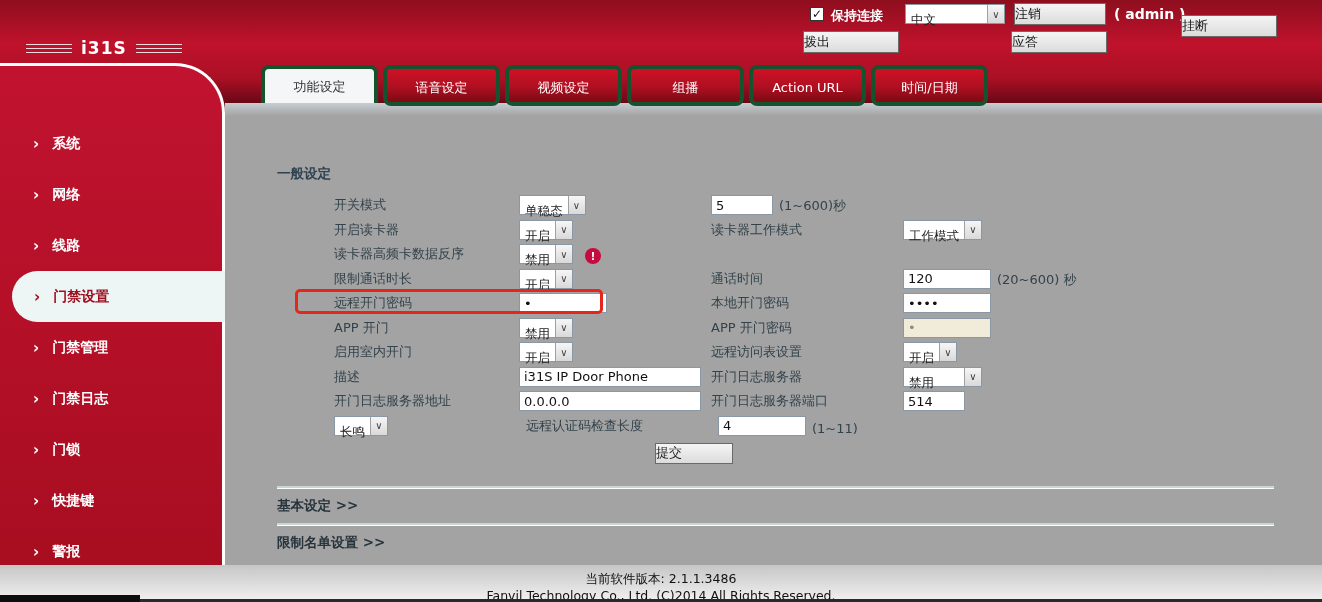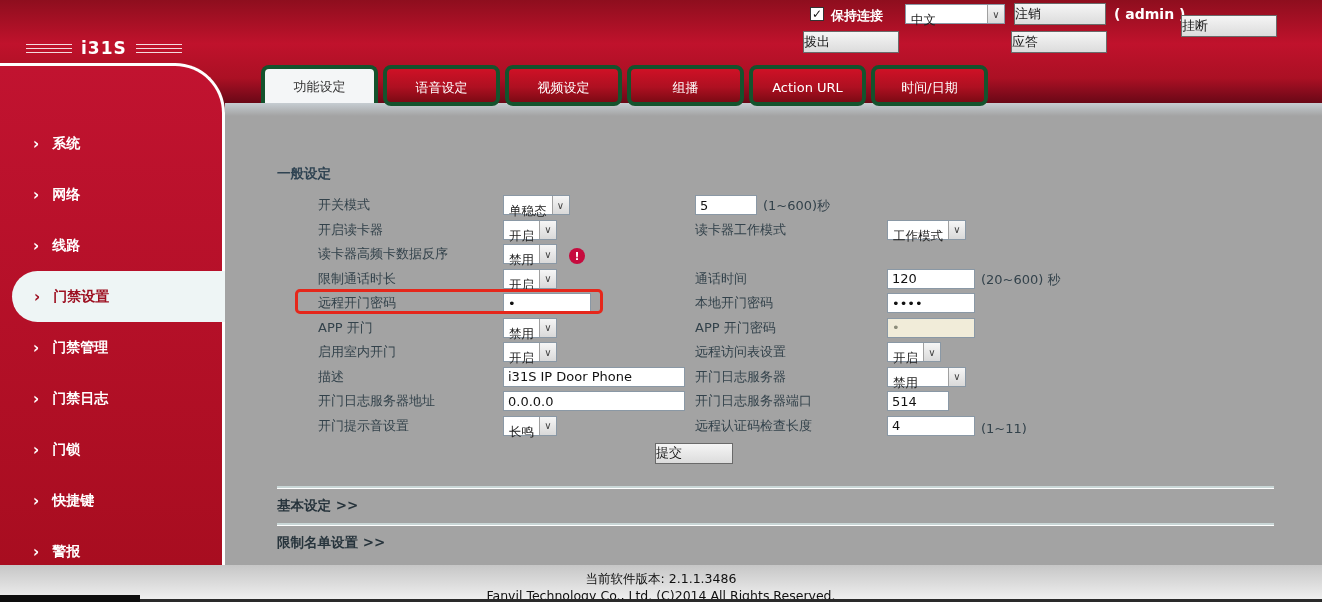--- a/index.html
+++ b/index.html
@@ -56,21 +56,21 @@
     margin-left:12px; margin-right:-3px; padding-left:22px; }
 
   
   .content { position:absolute; left:225px; top:103px; width:1097px; height:462px;
     background:#a3a3a3; z-index:2; }
   .content::before { content:""; position:absolute; left:0; top:0; right:0; height:13px;
     background:linear-gradient(180deg,#c6cdd2,rgba(236,244,244,0)); }
   .sec-title { position:absolute; left:52px; top:62px; font-size:13.5px; font-weight:bold; color:#2f4352; }
 
   .form { position:absolute; left:93px; top:90px; }
-  .frow { display:flex; align-items:center; height:24.5px; }
+  .frow { display:flex; align-items:center; height:24.5px;margin-left:16px; }
   .flabel { width:185px; font-size:13px; color:#33424b; }
   .flabel.r { width:192px; }
   .fctrl { width:192px; display:flex; align-items:flex-end; gap:6px; }
   .fctrl.last { width:auto; }
   .suffix { font-size:13px; color:#33424b; white-space:nowrap; }
 
   .inp { height:20px; border:1px solid #8a98a5; background:#fff; color:#111;
     font-size:13px; padding:0 4px; font-family:inherit; }
   .w62{width:62px;} .w88{width:88px;} .w158{width:182px;}
   .inp.disabled { background:#f1ecd9; color:#8d8d7b; }
@@ -298,21 +298,20 @@
       <span class="fctrl">
         <input class="inp w158" value="0.0.0.0" style="">
       </span>
       <span class="flabel r">开门日志服务器端口</span>
       <span class="fctrl last">
         <input class="inp w62" value="514" style="">
       </span>
     </div>
 
     <div class="frow">
-      <span class="flabel">开门提示音设置</span>
       <span class="fctrl">
         <span class="sel">
           <span class="sel-t">长鸣</span>
           <span class="sel-a">∨</span>
         </span>
       </span>
       <span class="flabel r">远程认证码检查长度</span>
       <span class="fctrl last">
         <input class="inp w88" value="4" style="">
         <span class="suffix">(1~11)</span>

